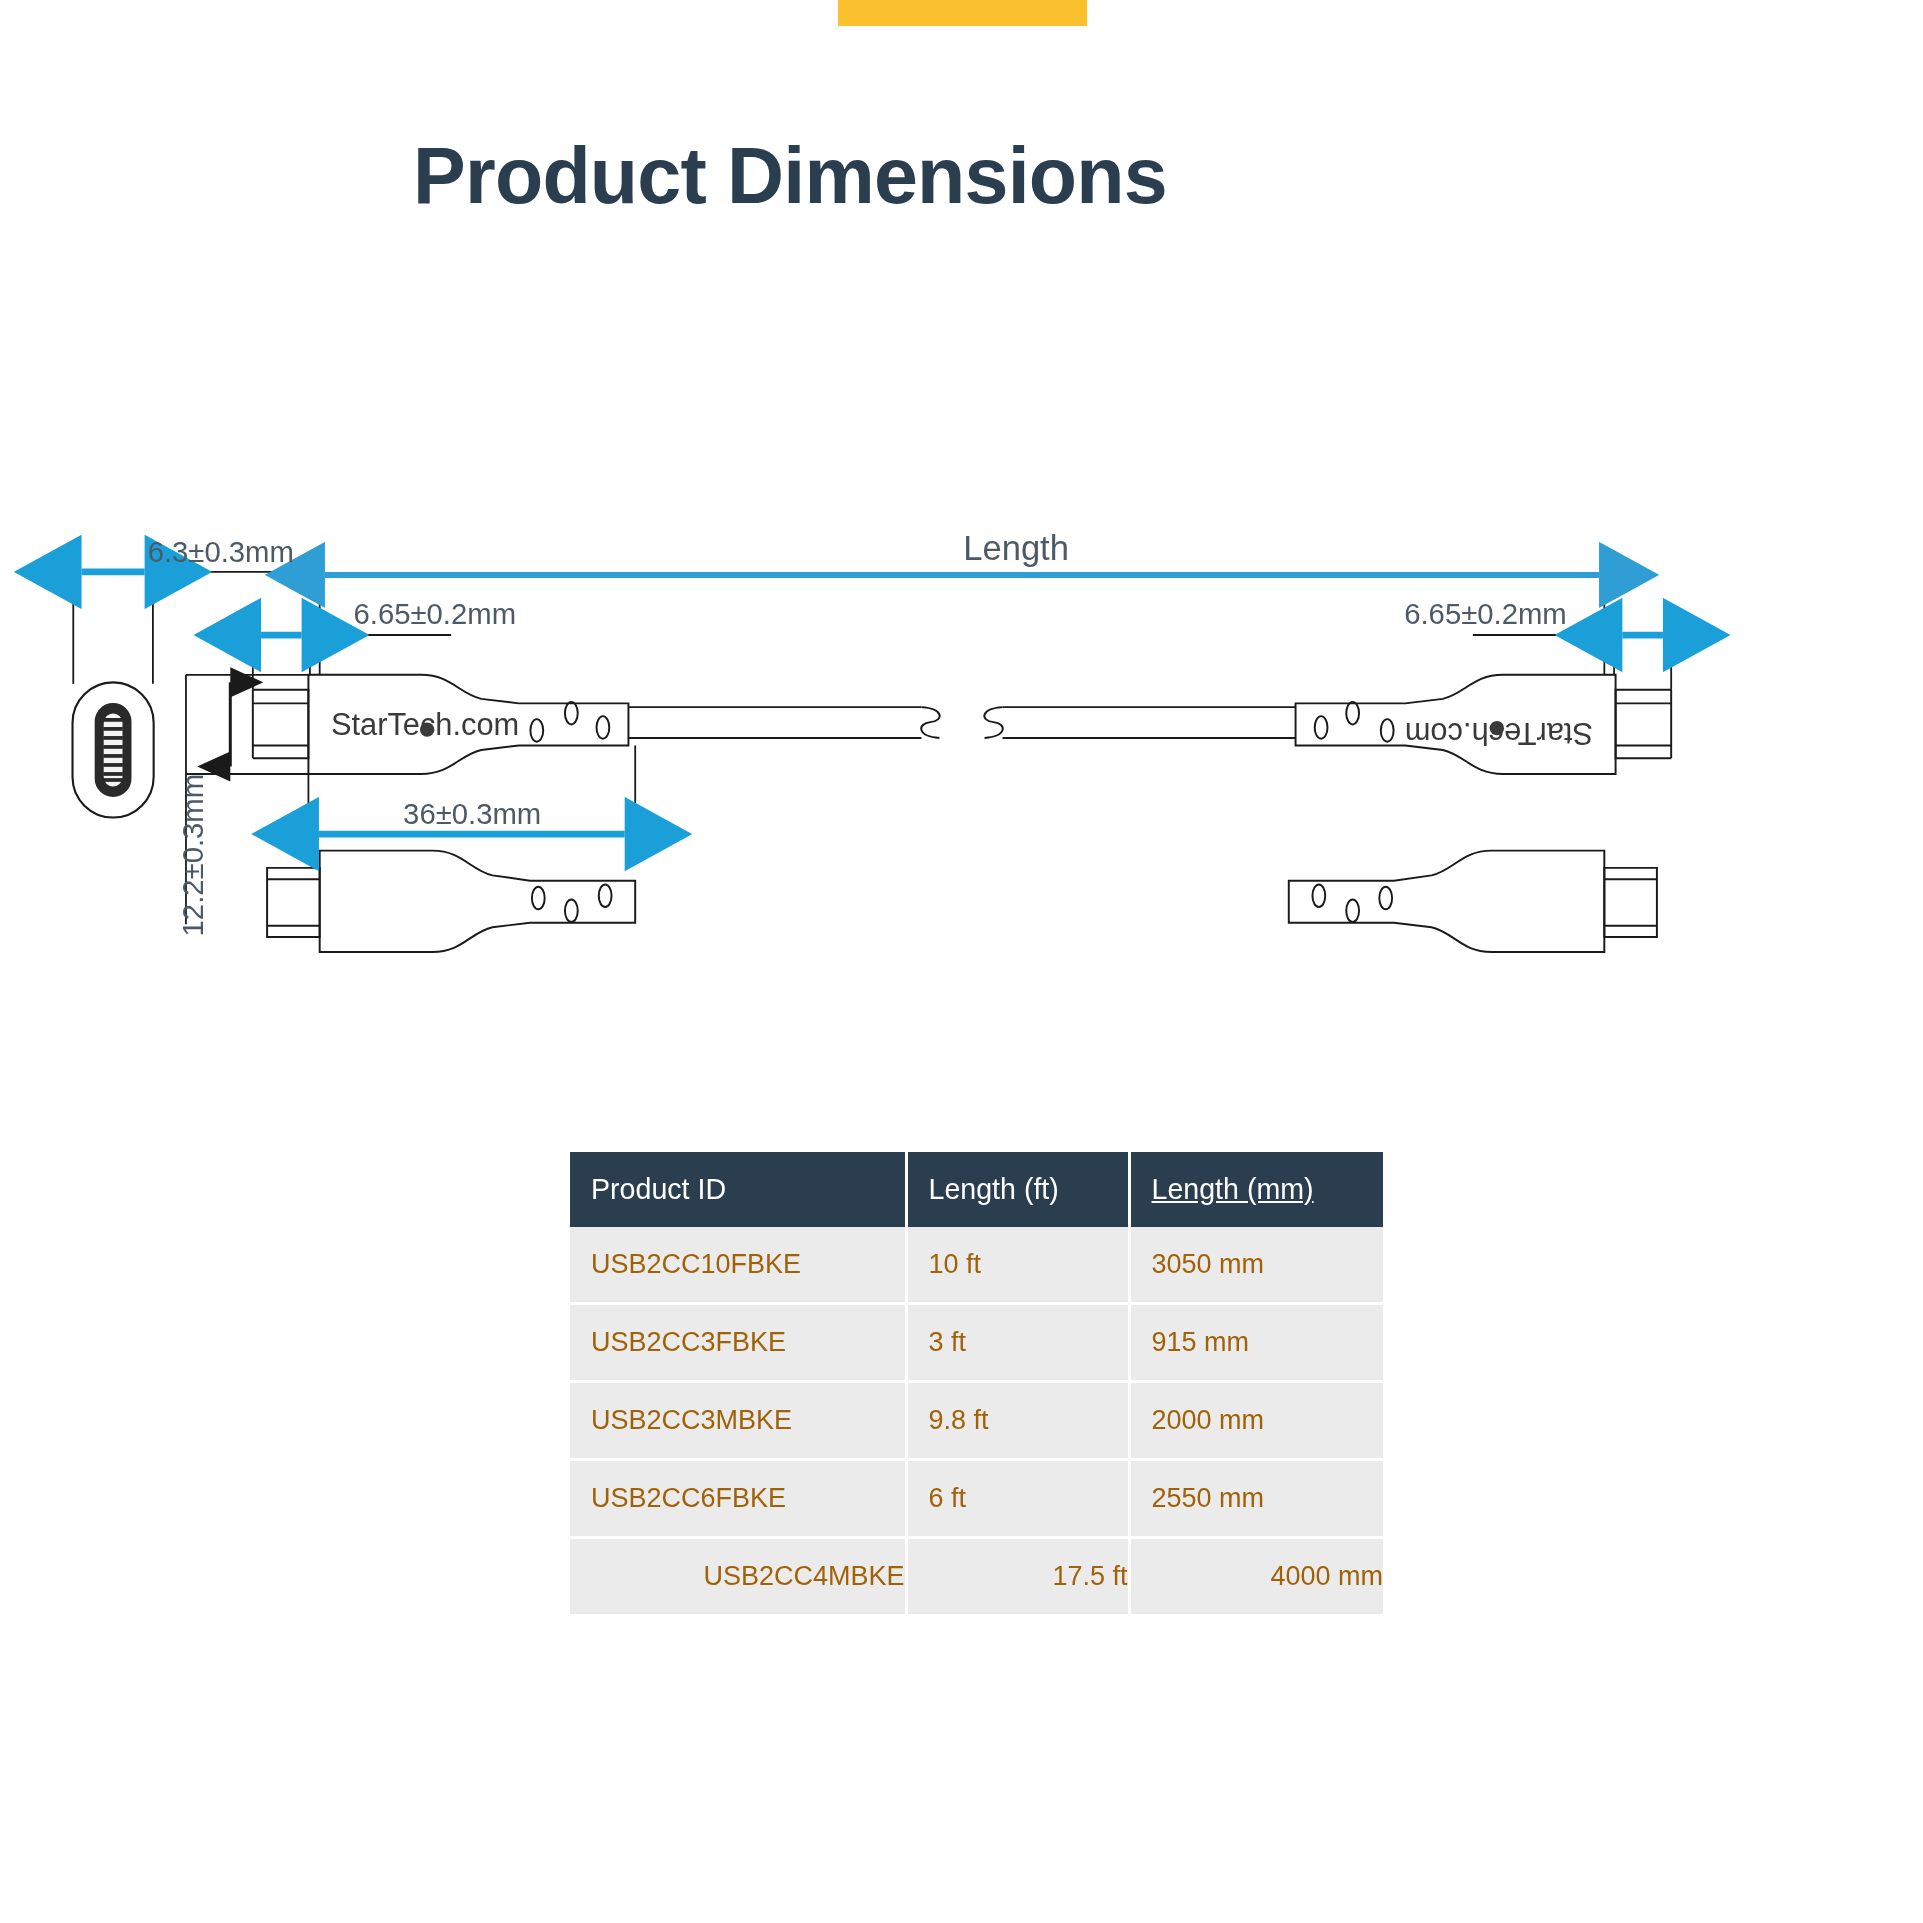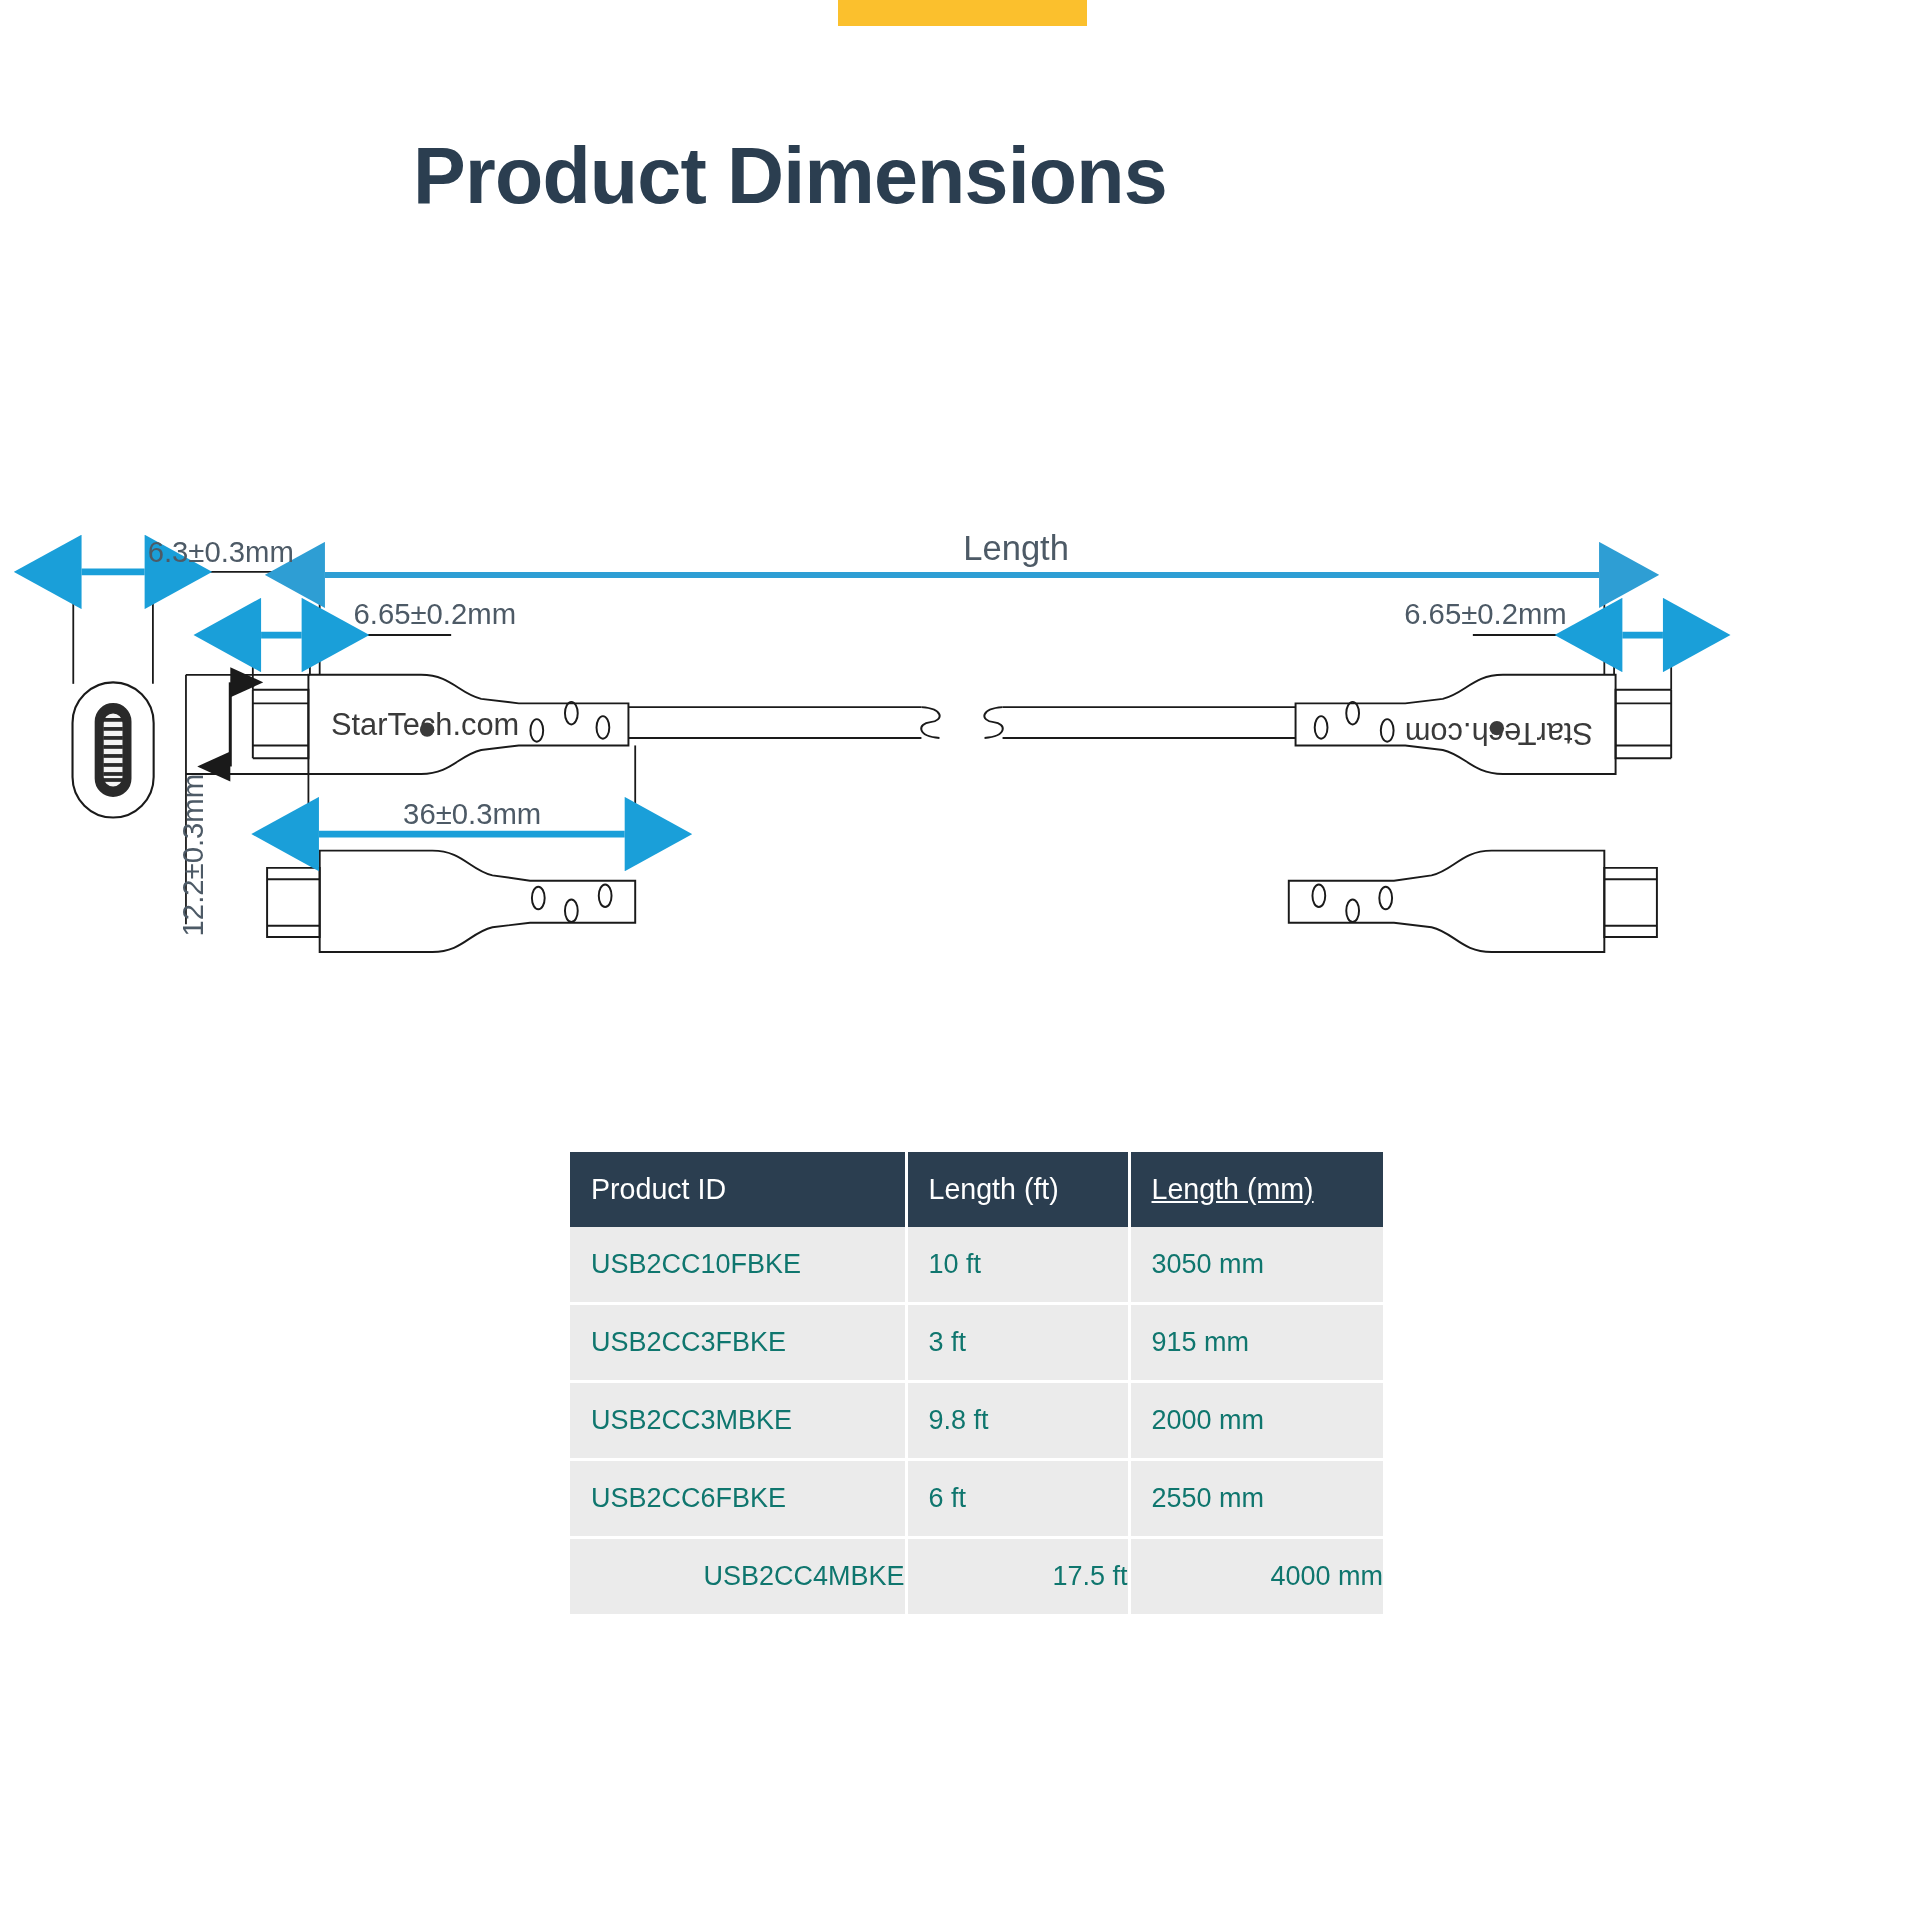--- a/index.html
+++ b/index.html
@@ -52,21 +52,21 @@
     color:#ffffff;
     font-weight:normal;
     font-size:28.6px;
     text-align:left;
     padding:21px 0 21px 21px;
     border-right:3px solid #ffffff;
   }
   .spec-table th:last-child{border-right:none;text-decoration:underline;}
   .spec-table td{
     background:#ebebeb;
-    color:#0f766e;
+    color:#a16207;
     font-size:27px;
     text-align:left;
     padding:22px 0 22px 21px;
     border-right:3px solid #ffffff;
     border-bottom:3px solid #ffffff;
   }
   .spec-table td:last-child{border-right:none;}
   .spec-table tr:last-child td{border-bottom:none;text-align:right;}
   .col-a{width:336px;}
   .col-b{width:223px;}

